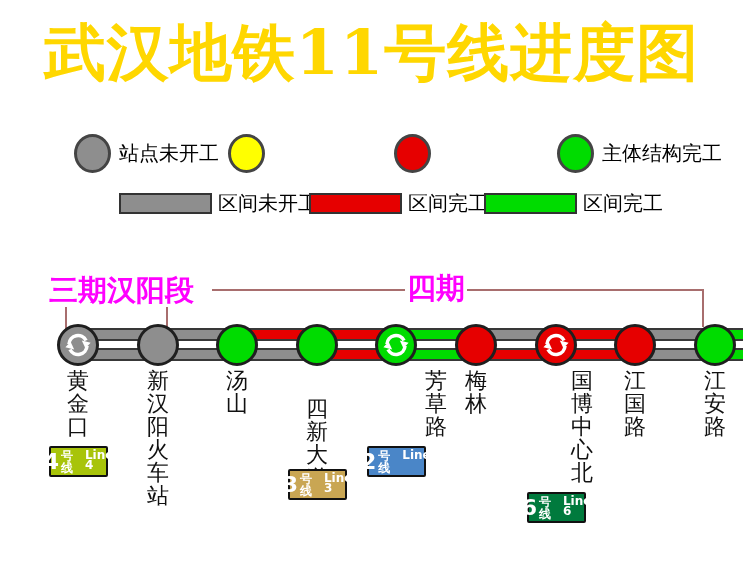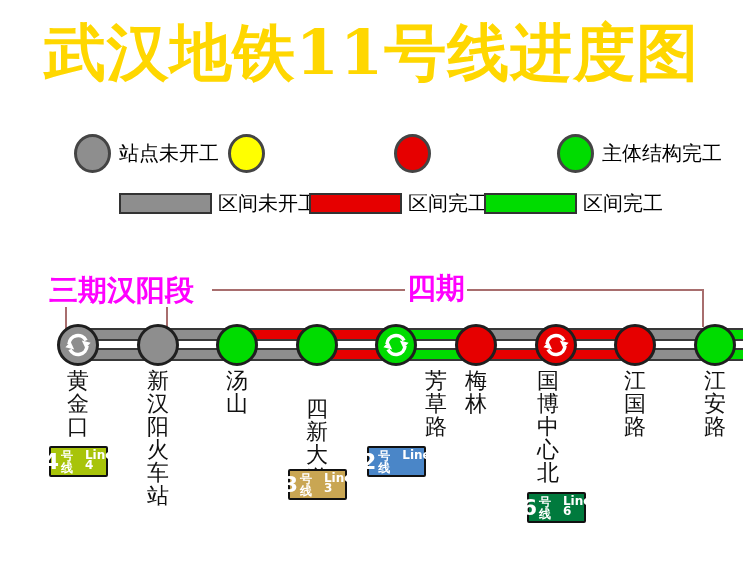--- a/index.html
+++ b/index.html
@@ -151,21 +151,21 @@
       <div class="station-dot" style="left: 455px; top: 324px; background: rgb(230, 0, 0);"></div>
       <div class="st-name" style="left: 465px; top: 369px;">梅林</div>
       <div class="station-dot" style="left: 535px; top: 324px; background: rgb(230, 0, 0);">
         <svg width="28" height="28" viewBox="0 0 28 28">
           <path d="M5 13 A9 9 0 0 1 22 9.5" fill="none" stroke="#fff" stroke-width="3.6"></path>
           <polygon points="17.8,9.6 26.6,11.8 21.4,17.2" fill="#fff"></polygon>
           <path d="M23 15 A9 9 0 0 1 6 18.5" fill="none" stroke="#fff" stroke-width="3.6"></path>
           <polygon points="10.2,18.4 1.4,16.2 6.6,10.8" fill="#fff"></polygon>
         </svg>
       </div>
-      <div class="st-name" style="left: 537px; top: 369px;">国博中心北</div>
+      <div class="st-name" style="left: 571px; top: 369px;">国博中心北</div>
       <div class="badge" style="left: 527px; top: 492px; background: rgb(0, 122, 61);">
         <span class="b-num">6</span>
         <span class="b-col">
           <span class="b-suffix">号线</span>
           <span class="b-en">Line 6</span>
         </span>
       </div>
       <div class="station-dot" style="left: 614px; top: 324px; background: rgb(230, 0, 0);"></div>
       <div class="st-name" style="left: 624px; top: 369px;">江国路</div>
       <div class="station-dot" style="left: 694px; top: 324px; background: rgb(0, 220, 0);"></div>

